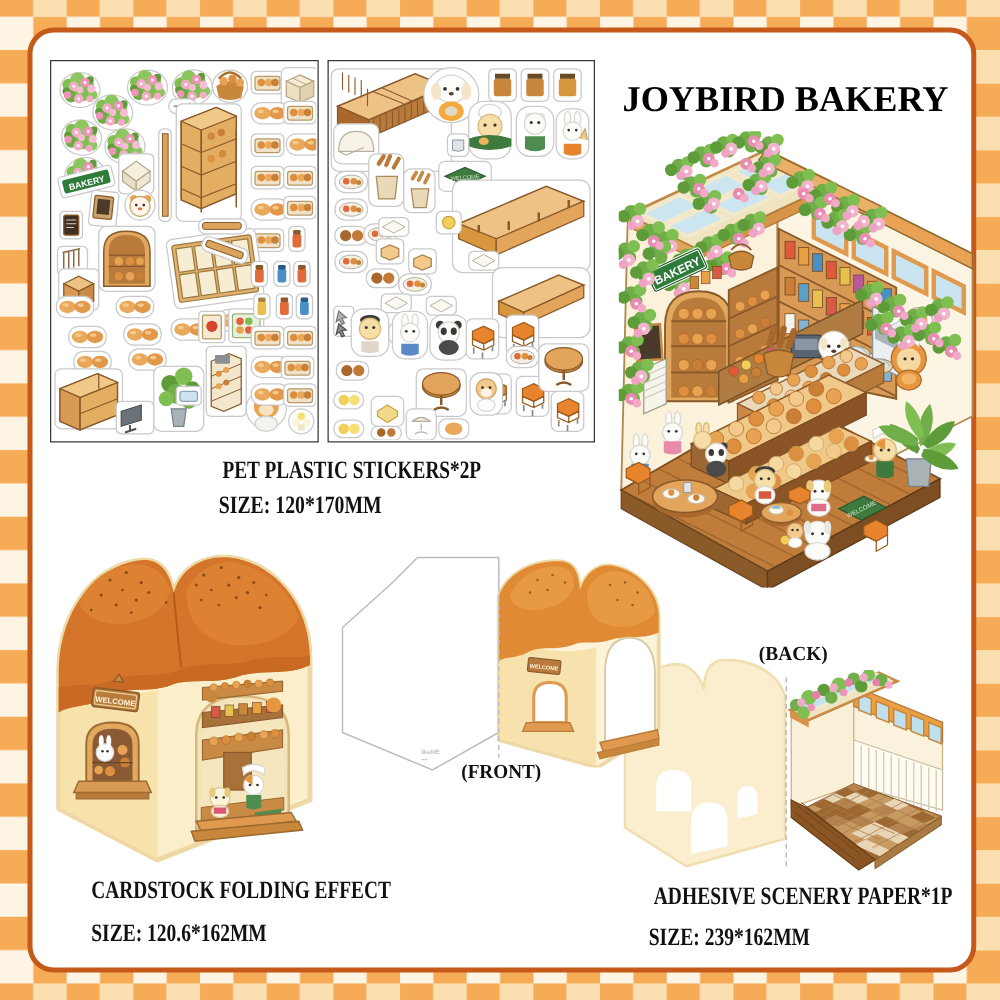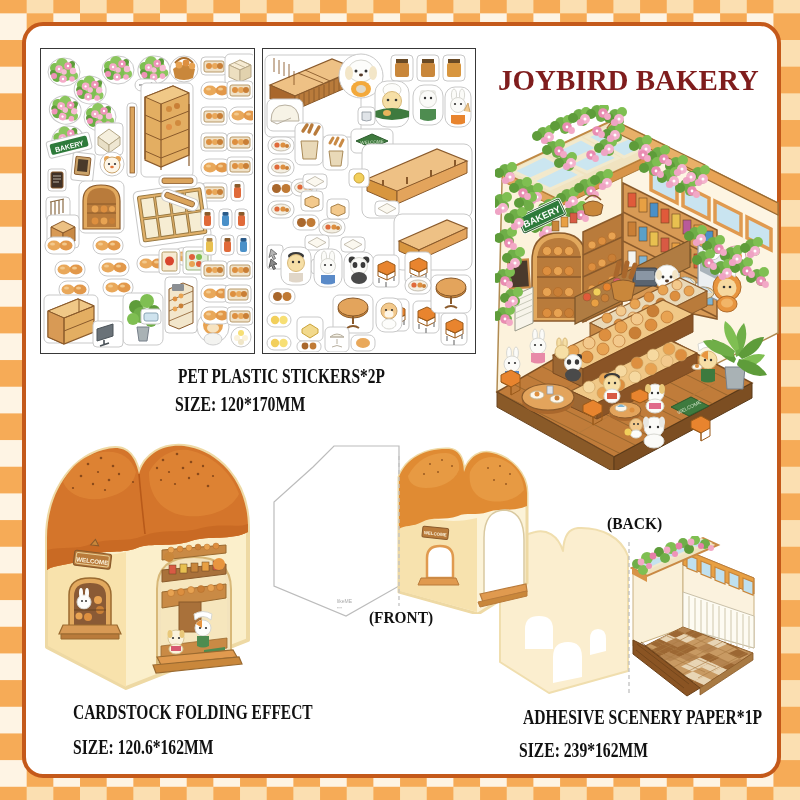--- a/index.html
+++ b/index.html
@@ -600,21 +600,21 @@
 
     <g>
       <rect x="88" y="286" width="24" height="16" rx="6" fill="#fff" stroke="#c9c9c9"></rect>
       <ellipse cx="100" cy="294" rx="7" ry="5" fill="#e9a85a"></ellipse>
     </g>
 
     <use href="#plate" x="142" y="228"></use>
   </svg>
   </div>
 
-  <div class="lbl" style="left:498px;top:64px;font-size:29px;color:#7f1d1d;">JOYBIRD BAKERY</div>
+  <div class="lbl" style="left:498px;top:64px;font-size:29px;color:#000000;">JOYBIRD BAKERY</div>
 
   <svg class="abs" style="left:495px;top:105px" width="285" height="365" viewBox="0 0 285 365" id="bakerysvg">
     <defs>
       <clipPath id="floorclip">
           <polygon points="2,287 132,212 257,278 119,352"></polygon>
         </clipPath>
       <g id="leafc">
           <circle cx="0" cy="0" r="6" fill="#6fae48"></circle>
           <circle cx="7" cy="-3" r="5" fill="#7fbf52"></circle>
           <circle cx="-6" cy="3" r="5" fill="#5e9c3a"></circle>

